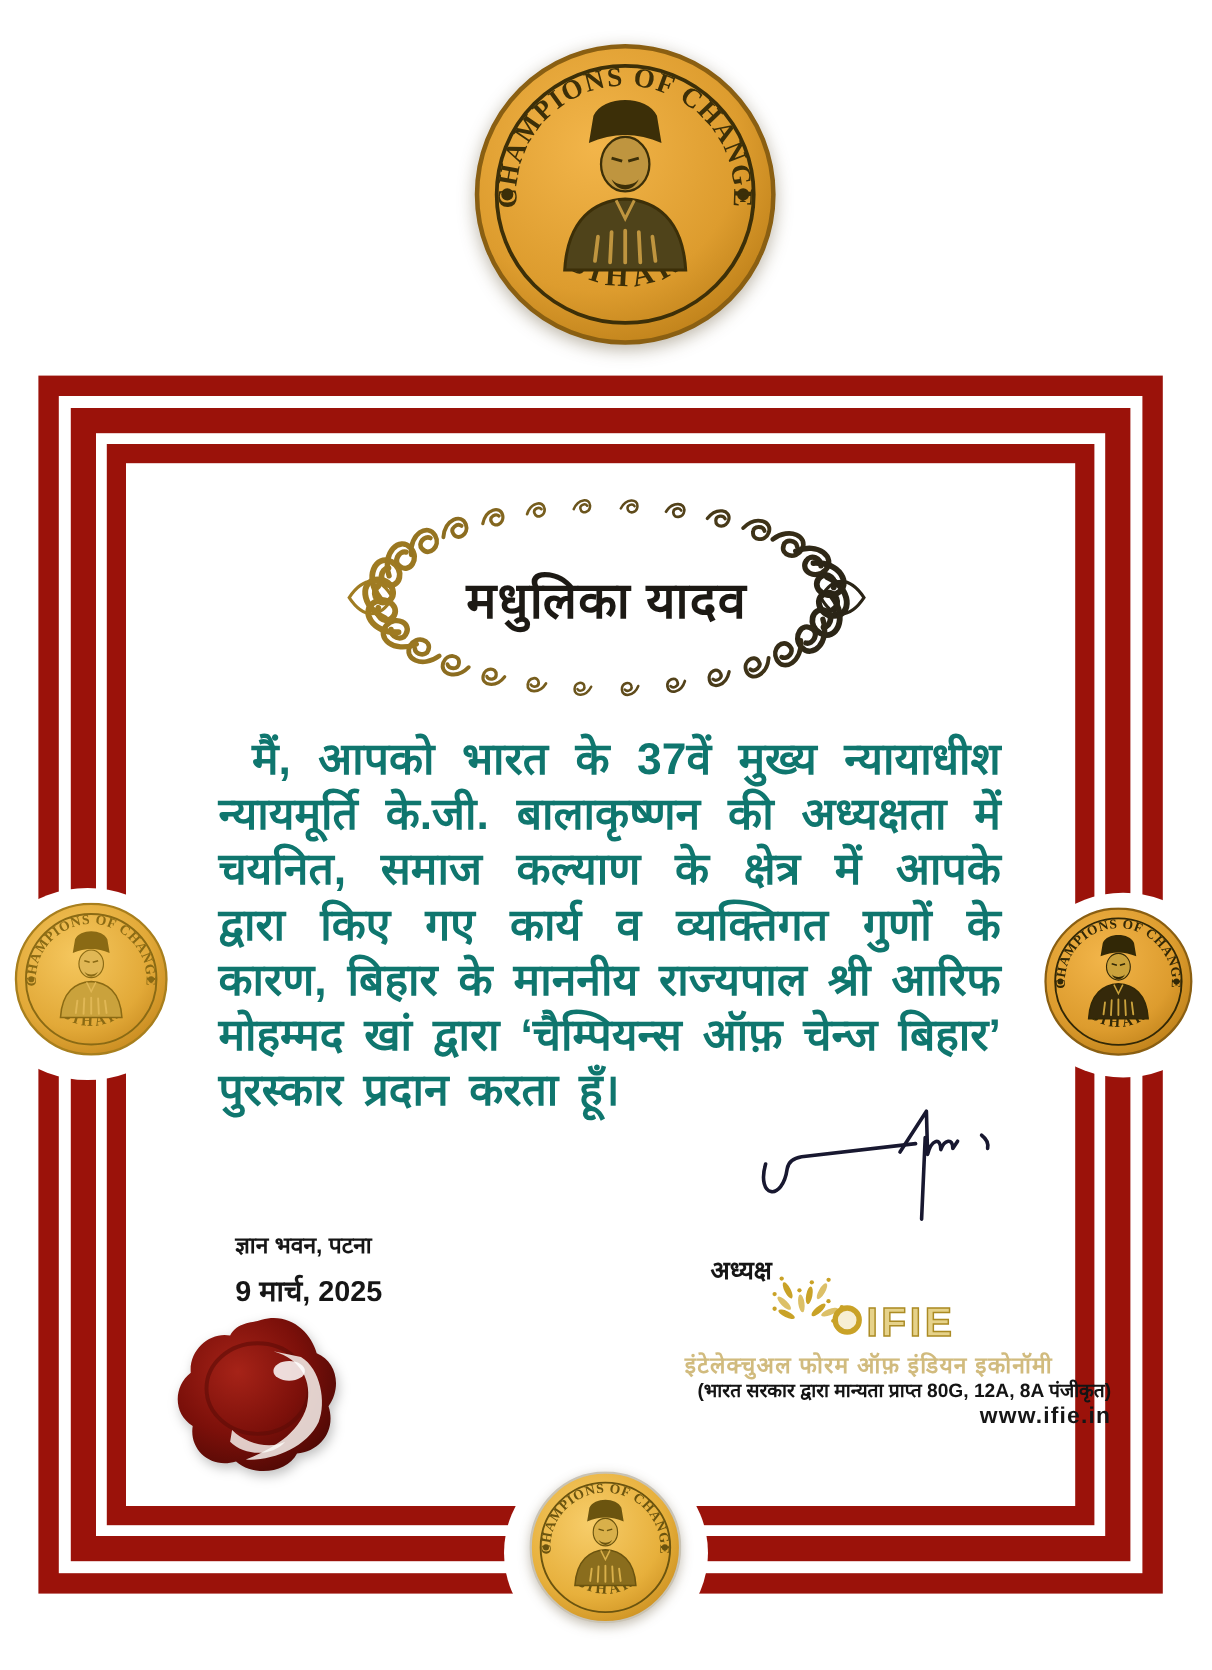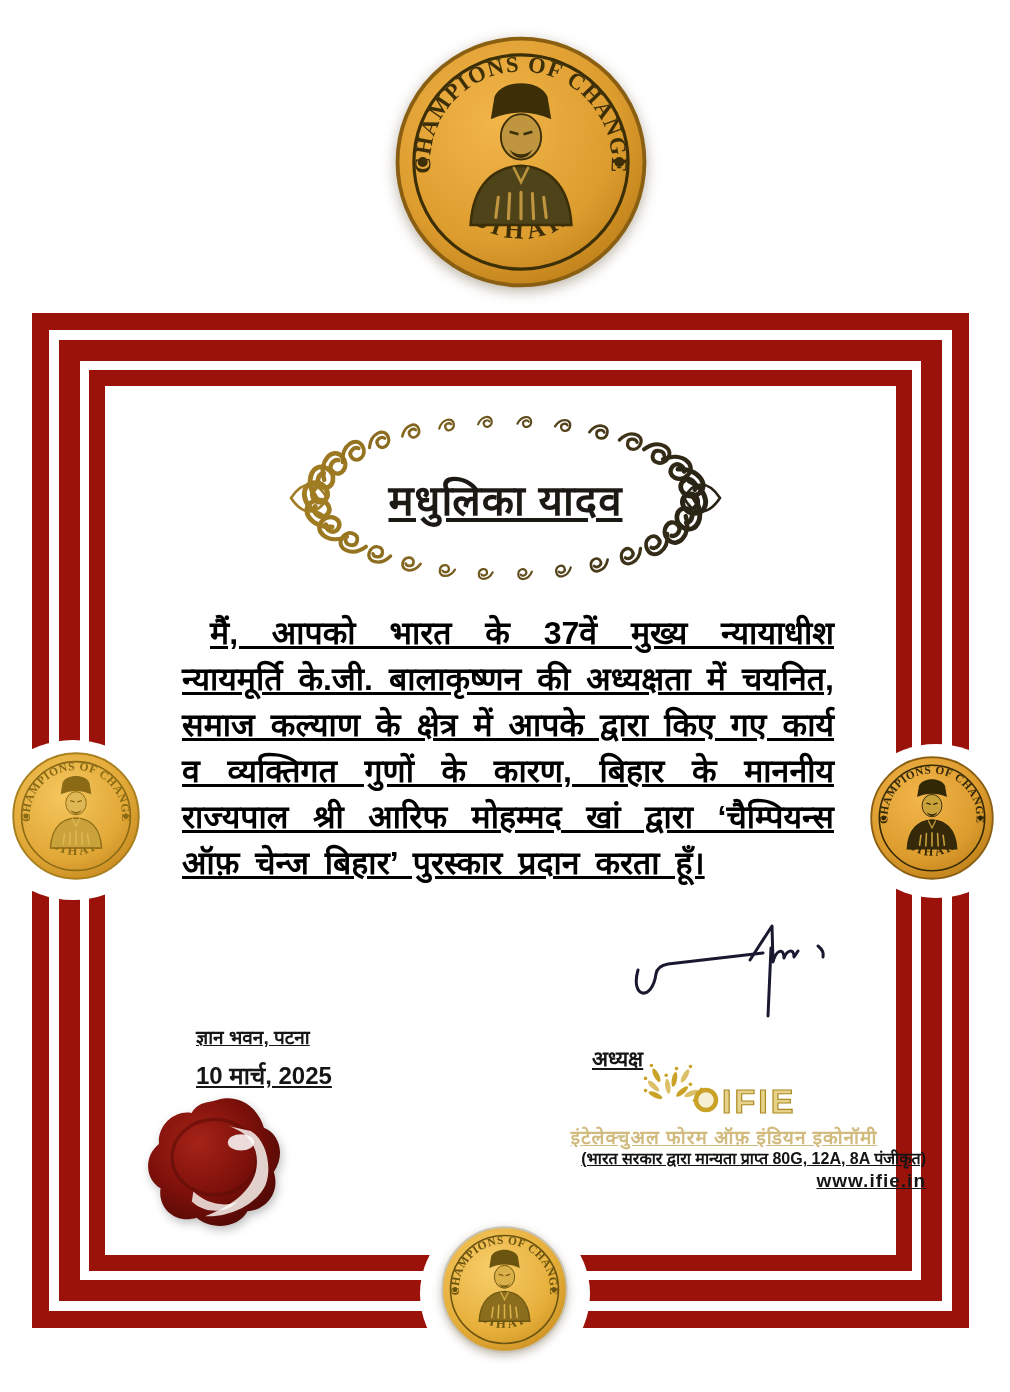--- a/index.html
+++ b/index.html
@@ -1,20 +1,20 @@
 <!DOCTYPE html>
 <html style="--red: #9b120a;"><head>
 <meta charset="utf-8">
 <style>
   html,body{margin:0;padding:0;background:#ffffff;}
   .page{
     position:relative;width:1010px;height:1392px;background:#ffffff;overflow:hidden;
     font-family:"Liberation Sans","DejaVu Sans",sans-serif;color:#161616;
   }
-  .abs{position:absolute;text-decoration:underline;}
+  .abs{position:absolute;}
 
   
   .frame-outer{position:absolute;left:32px;top:313px;width:937px;height:1015px;
     border:17px solid var(--red);box-sizing:border-box;}
   .frame-mid{position:absolute;inset:10px;border:21px solid var(--red);box-sizing:border-box;}
   .frame-inner{position:absolute;inset:9px;border:16px solid var(--red);box-sizing:border-box;}
 
   .coin{position:absolute;}
   .coin svg{width:100%;height:100%;display:block;}
   .coin-top{left:395px;top:36px;width:252px;height:252px;filter:drop-shadow(0 4px 7px rgba(60,40,0,.35));}
@@ -25,21 +25,21 @@
   .halo-left{left:-15px;top:740px;width:176px;height:160px;}
   .halo-right{left:852px;top:744px;width:168px;height:154px;}
   .halo-bottom{left:420px;top:1210px;width:170px;height:168px;}
 
   .ornament{left:283px;top:402px;width:445px;height:195px;}
   .ornament svg{width:100%;height:100%;}
   .recipient-name{left:283px;top:470px;width:445px;text-align:center;
     font-size:42px;font-weight:bold;color:#1c1914;letter-spacing:1px;}
 
   .body-text{left:182px;top:610px;width:652px;margin:0;
-    font-size:32px;font-weight:bold;line-height:46px;color:#000000;
+    font-size:37px;font-weight:bold;line-height:46px;color:#0f766e;
     text-align:justify;text-align-last:left;text-indent:28px;word-spacing:7px;}
 
   .signature{left:622px;top:920px;width:215px;height:98px;}
   .signature svg{width:100%;height:100%;}
   .signatory-name{left:592px;top:1008px;width:260px;text-align:center;font-size:29px;font-weight:bold;}
   .signatory-title{left:592px;top:1044px;width:260px;font-size:21px;font-weight:bold;}
 
   .venue{left:196px;top:1024px;font-size:19px;font-weight:bold;}
   .cert-date{left:196px;top:1058px;font-size:24px;font-weight:bold;}
 
@@ -148,21 +148,21 @@
         <path d="M 16 50 C 8 78 30 82 34 54 C 35 48 40 45 46 44 L 141 33"></path>
         <path d="M 128 40 L 150 6 L 151 42 C 154 30 162 27 162 38 C 165 30 172 28 172 37 L 176 31"></path>
         <path d="M 149 28 L 146 96"></path>
         <path d="M 196 26 C 200 29 202 32 201 37"></path>
       </g>
     </svg>
   </div>
   <div class="abs signatory-title">अध्यक्ष</div>
 
   <div class="abs venue">ज्ञान भवन, पटना</div>
-  <div class="abs cert-date">10 मार्च, 2025</div>
+  <div class="abs cert-date">9 मार्च, 2025</div>
 
   <div class="abs org-name-hindi">इंटेलेक्चुअल फोरम ऑफ़ इंडियन इकोनॉमी</div>
   <div class="abs ifie-logo"><svg viewBox="0 0 210 66" aria-hidden="true">
     <g>
           <ellipse cx="37.5" cy="35.2" rx="2.6" ry="7.5" transform="rotate(295 37.5 35.2)" fill="#c9a227"></ellipse>
           <circle cx="27.5" cy="30.6" r="1.8" fill="#c9a227"></circle>
           <ellipse cx="35.5" cy="26.0" rx="2.6" ry="7.5" transform="rotate(314 35.5 26.0)" fill="#dcc068"></ellipse>
           <circle cx="27.5" cy="18.4" r="1.8" fill="#c9a227"></circle>
           <ellipse cx="38.4" cy="15.3" rx="2.6" ry="7.5" transform="rotate(333 38.4 15.3)" fill="#c9a227"></ellipse>
           <circle cx="33.4" cy="5.5" r="1.8" fill="#c9a227"></circle>

